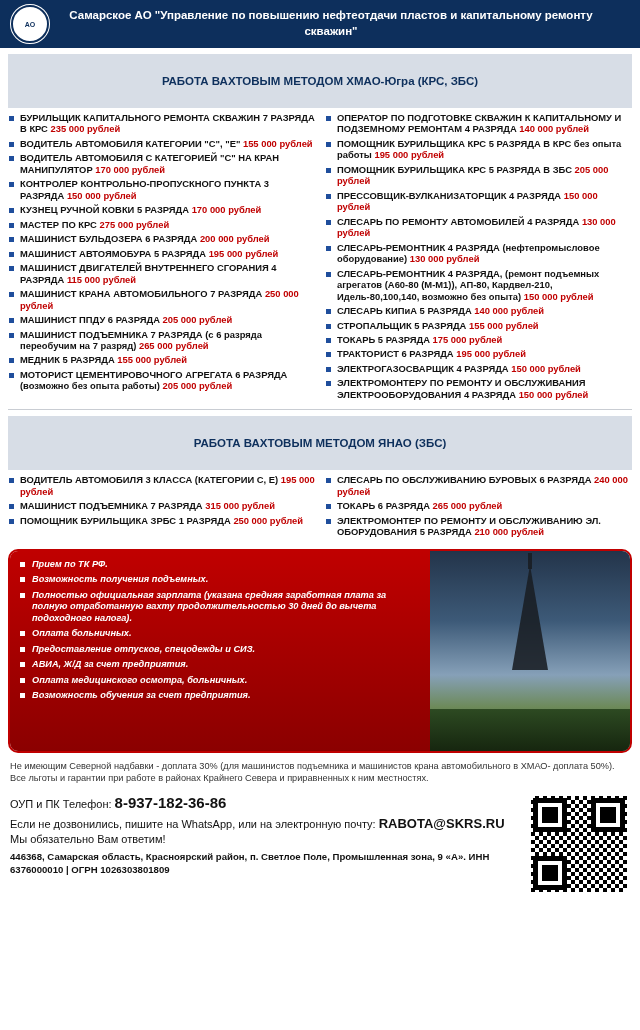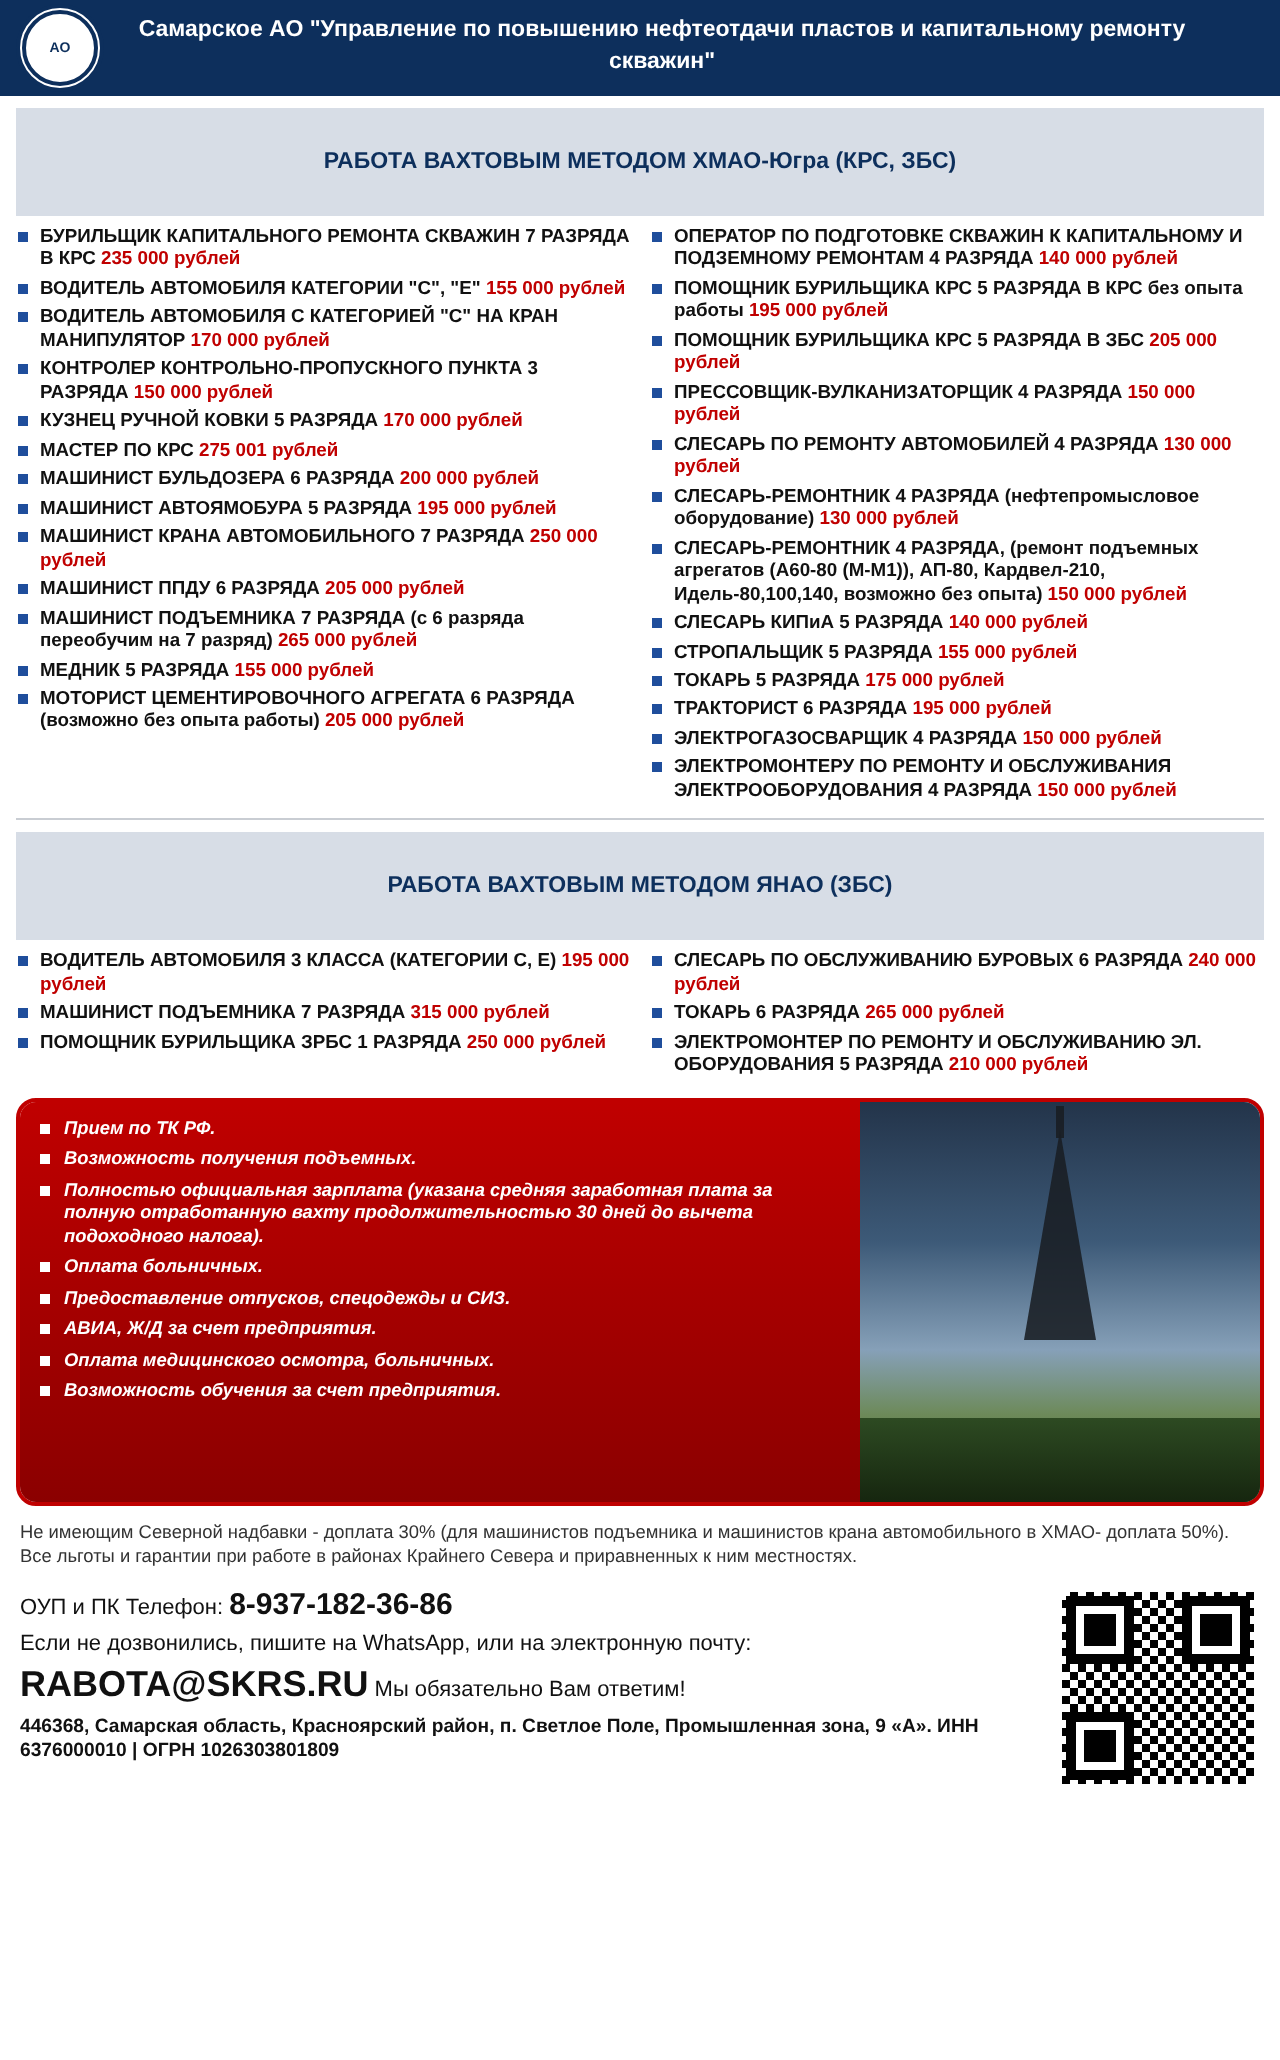--- a/index.html
+++ b/index.html
@@ -166,21 +166,21 @@
   
   .contacts{
     margin:8px 10px 0 10px;
     display:flex;
     align-items:flex-start;
     gap:20px;
   }
   .contacts-text{flex:1;min-width:0;}
   .c-line{font-size:11px;line-height:1.35;margin-bottom:2px;color:#111;}
   .phone{font-size:15px;font-weight:bold;}
-  .mail{font-size:18px;font-weight:bold;}
+  .mail{font-size:13px;font-weight:bold;}
   .addr{font-size:9.6px;font-weight:bold;line-height:1.3;margin-top:4px;}
   .qr{
     width:96px;height:96px;flex:0 0 auto;
     background:
       repeating-linear-gradient(90deg,#000 0 4px,#fff 4px 8px),
       repeating-linear-gradient(0deg,#000 0 4px,#fff 4px 8px);
     background-blend-mode:difference;
     position:relative;
     border:3px solid #fff;
   }
@@ -204,23 +204,24 @@
 
   <div class="band">РАБОТА ВАХТОВЫМ МЕТОДОМ ХМАО-Югра (КРС, ЗБС)</div>
   <div class="cols">
     <div class="col">
       <ul class="joblist" id="s1left">
           <li><span class="norm">БУРИЛЬЩИК КАПИТАЛЬНОГО РЕМОНТА СКВАЖИН 7 РАЗРЯДА В КРС </span><span class="sal">235 000 рублей</span></li>
           <li><span class="norm">ВОДИТЕЛЬ АВТОМОБИЛЯ КАТЕГОРИИ "С", "Е" </span><span class="sal">155 000 рублей</span></li>
           <li><span class="norm">ВОДИТЕЛЬ АВТОМОБИЛЯ С КАТЕГОРИЕЙ "С" НА КРАН МАНИПУЛЯТОР </span><span class="sal">170 000 рублей</span></li>
           <li><span class="norm">КОНТРОЛЕР КОНТРОЛЬНО-ПРОПУСКНОГО ПУНКТА 3 РАЗРЯДА </span><span class="sal">150 000 рублей</span></li>
           <li><span class="norm">КУЗНЕЦ РУЧНОЙ КОВКИ 5 РАЗРЯДА </span><span class="sal">170 000 рублей</span></li>
-          <li><span class="norm">МАСТЕР ПО КРС </span><span class="sal">275 001 рублей</span></li>
+          <li><span class="norm">МАСТЕР ПО КРС </span><span class="sal">275 000 рублей</span></li>
           <li><span class="norm">МАШИНИСТ БУЛЬДОЗЕРА 6 РАЗРЯДА </span><span class="sal">200 000 рублей</span></li>
           <li><span class="norm">МАШИНИСТ АВТОЯМОБУРА 5 РАЗРЯДА </span><span class="sal">195 000 рублей</span></li>
+          <li><span class="norm">МАШИНИСТ ДВИГАТЕЛЕЙ ВНУТРЕННЕГО СГОРАНИЯ 4 РАЗРЯДА </span><span class="sal">115 000 рублей</span></li>
           <li><span class="norm">МАШИНИСТ КРАНА АВТОМОБИЛЬНОГО 7 РАЗРЯДА </span><span class="sal">250 000 рублей</span></li>
           <li><span class="norm">МАШИНИСТ ППДУ 6 РАЗРЯДА </span><span class="sal">205 000 рублей</span></li>
           <li><span class="norm">МАШИНИСТ ПОДЪЕМНИКА 7 РАЗРЯДА (с 6 разряда переобучим на 7 разряд) </span><span class="sal">265 000 рублей</span></li>
           <li><span class="norm">МЕДНИК 5 РАЗРЯДА </span><span class="sal">155 000 рублей</span></li>
           <li><span class="norm">МОТОРИСТ ЦЕМЕНТИРОВОЧНОГО АГРЕГАТА 6 РАЗРЯДА (возможно без опыта работы) </span><span class="sal">205 000 рублей</span></li>
         </ul>
     </div>
     <div class="col">
       <ul class="joblist" id="s1right">
           <li><span class="norm">ОПЕРАТОР ПО ПОДГОТОВКЕ СКВАЖИН К КАПИТАЛЬНОМУ И ПОДЗЕМНОМУ РЕМОНТАМ 4 РАЗРЯДА </span><span class="sal">140 000 рублей</span></li>

